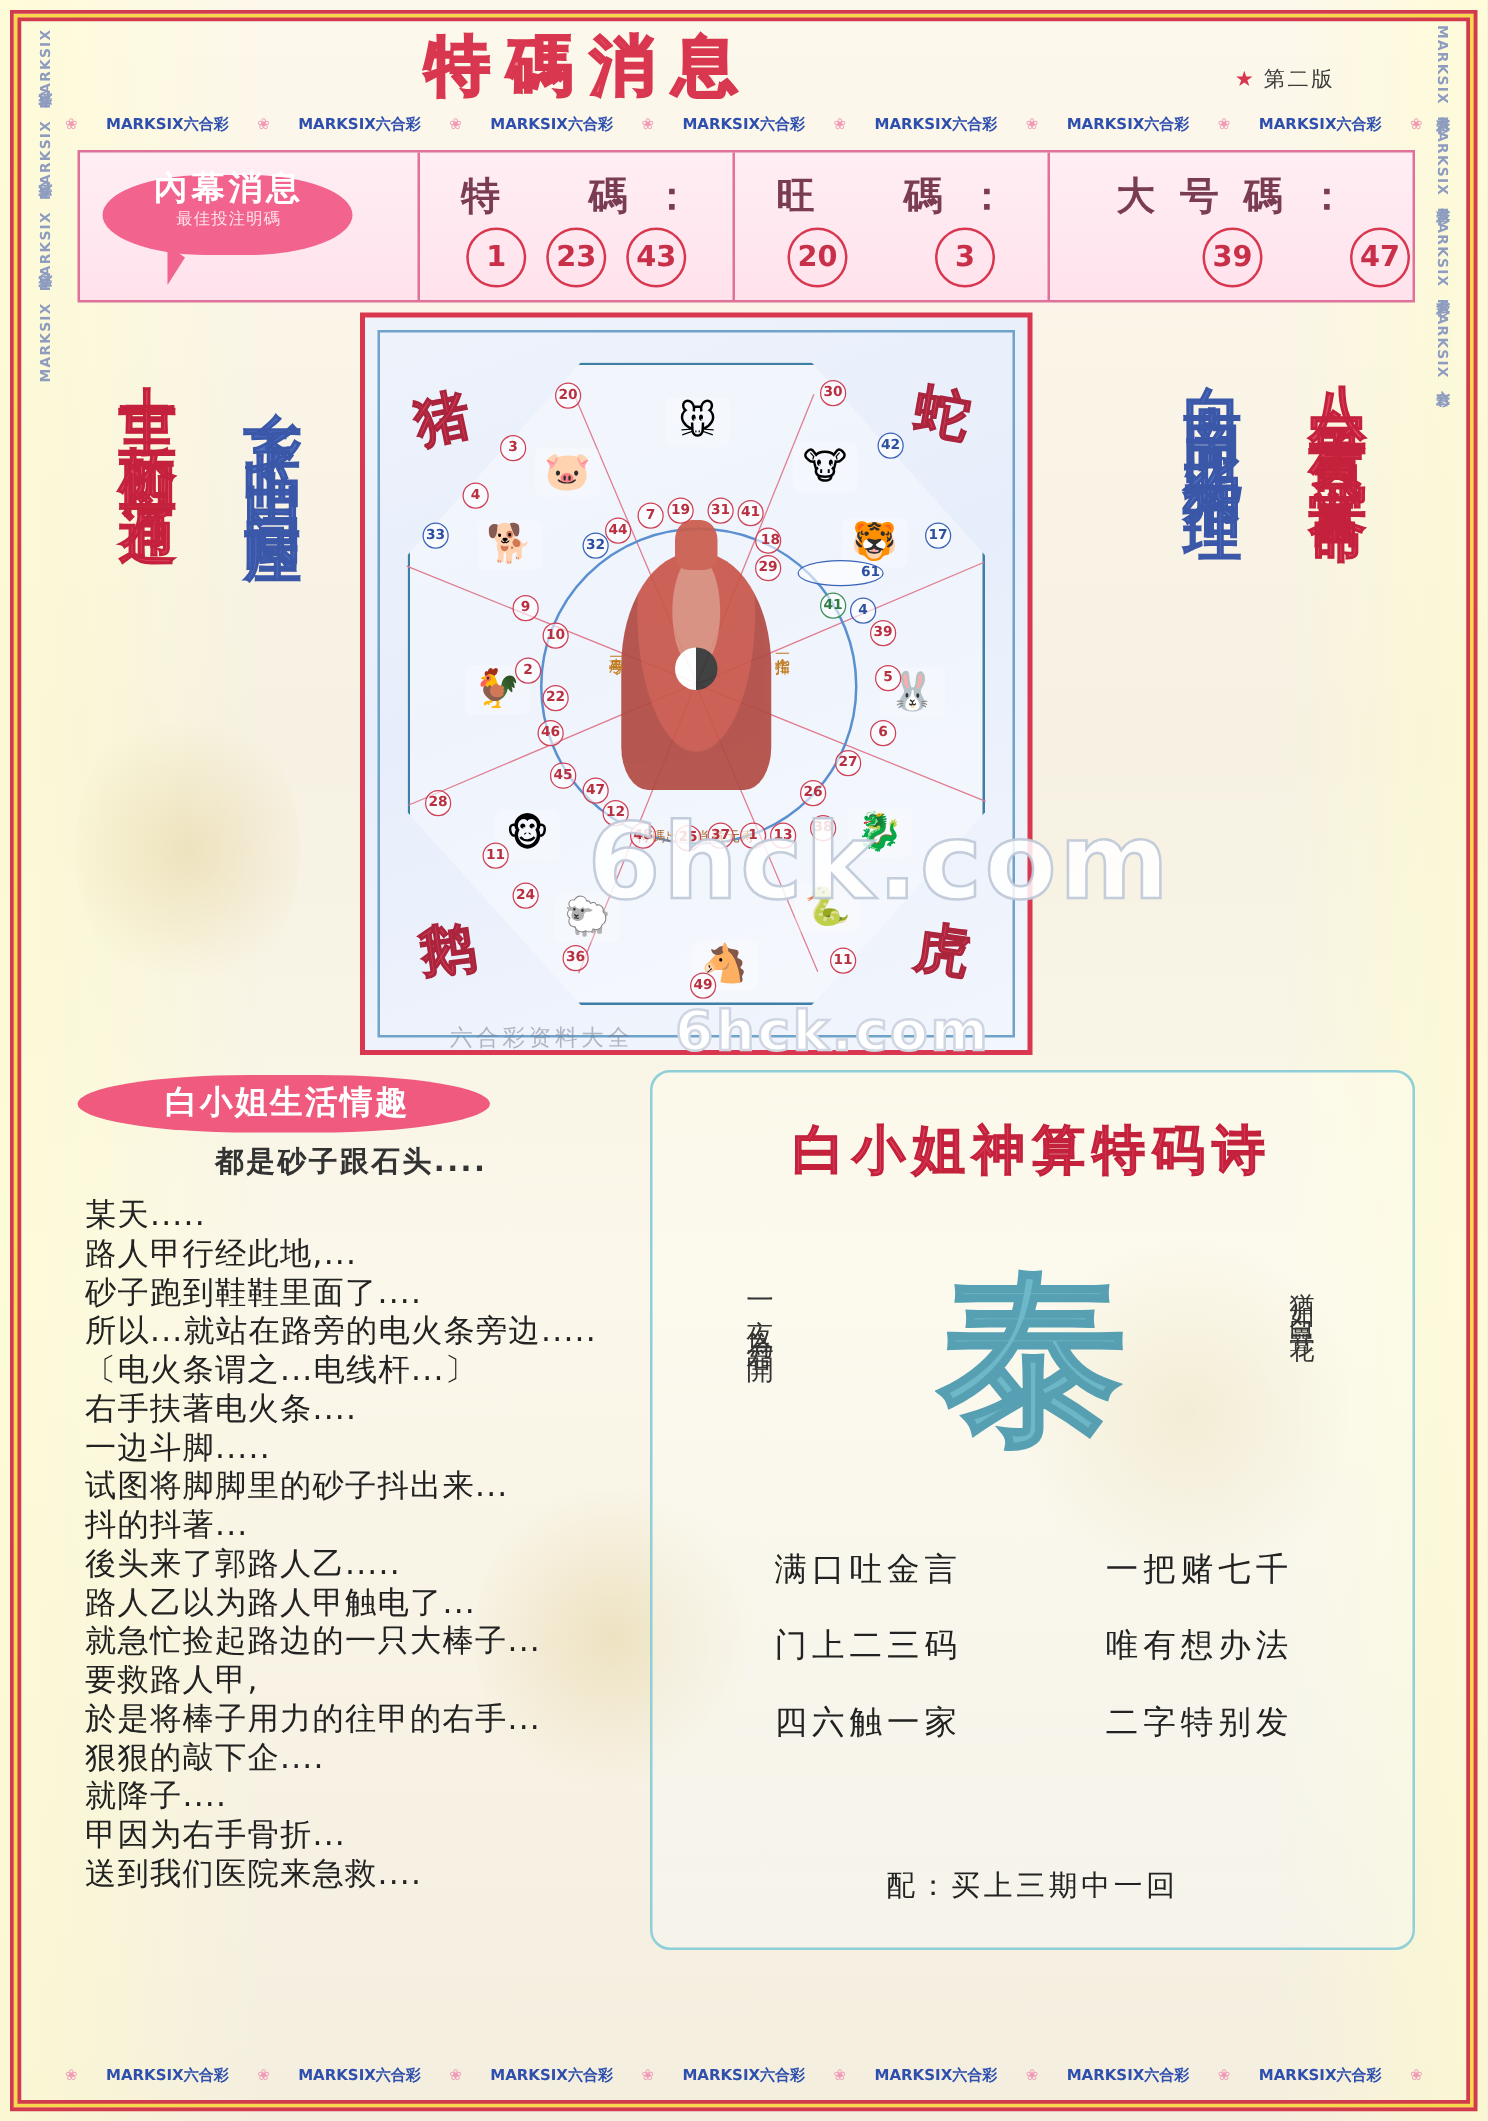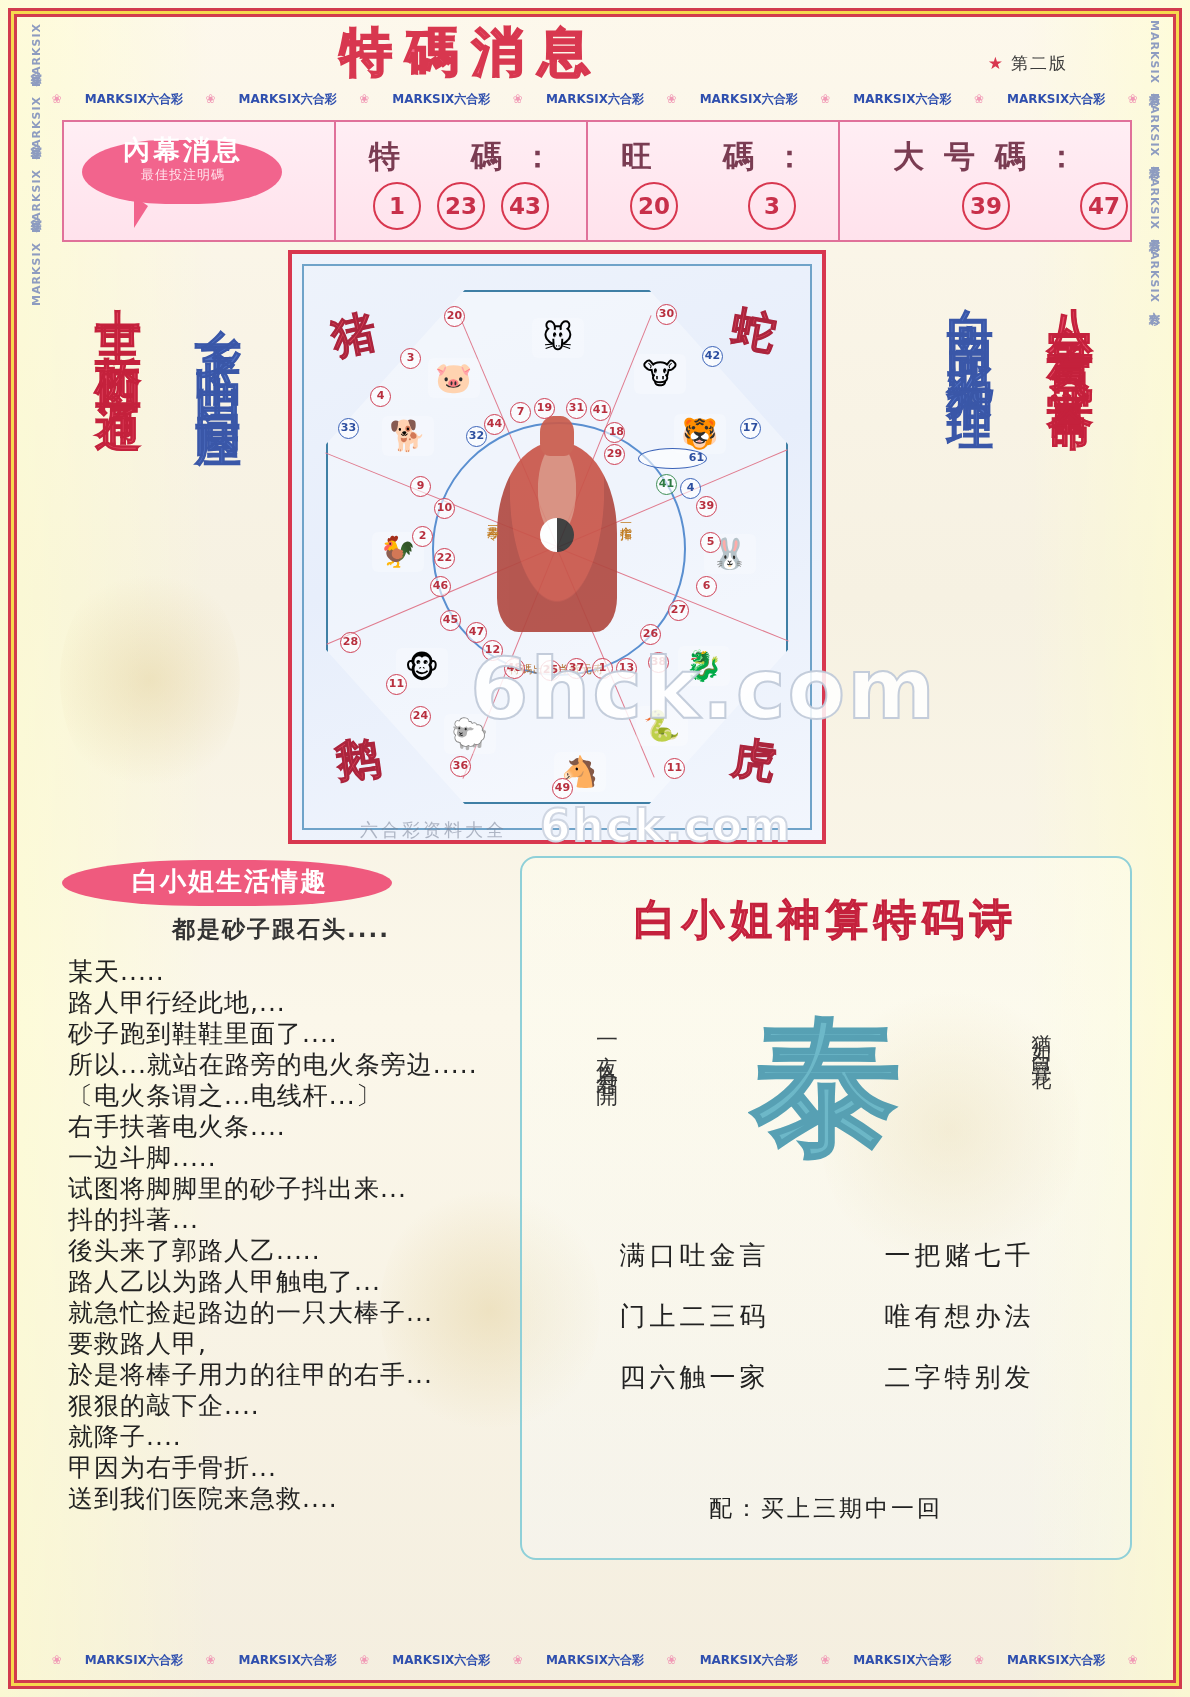--- a/index.html
+++ b/index.html
@@ -421,21 +421,21 @@
       <div class="numdot blue" style="left:162px;top:160px;">32</div>
       <div class="numdot" style="left:300px;top:178px;">29</div>
       <div class="numdot blue" style="left:334px;top:182px;padding-left:48px;">61</div>
       <div class="numdot green" style="left:352px;top:208px;">41</div>
       <div class="numdot blue" style="left:376px;top:212px;">4</div>
       <div class="numdot" style="left:106px;top:210px;">9</div>
       <div class="numdot" style="left:130px;top:232px;">10</div>
       <div class="numdot" style="left:108px;top:260px;">2</div>
       <div class="numdot" style="left:130px;top:282px;">22</div>
       <div class="numdot" style="left:126px;top:310px;">46</div>
-      <div class="numdot" style="left:136px;top:344px;">45</div>
+      <div class="numdot" style="left:136px;top:344px;border-radius:10px;">45</div>
       <div class="numdot" style="left:36px;top:366px;">28</div>
       <div class="numdot" style="left:162px;top:356px;">47</div>
       <div class="numdot" style="left:178px;top:374px;">12</div>
       <div class="numdot" style="left:200px;top:392px;">48</div>
       <div class="numdot" style="left:236px;top:394px;">25</div>
       <div class="numdot" style="left:262px;top:392px;">37</div>
       <div class="numdot" style="left:288px;top:392px;">1</div>
       <div class="numdot" style="left:312px;top:392px;">13</div>
       <div class="numdot" style="left:344px;top:386px;">38</div>
       <div class="numdot" style="left:336px;top:358px;">26</div>

